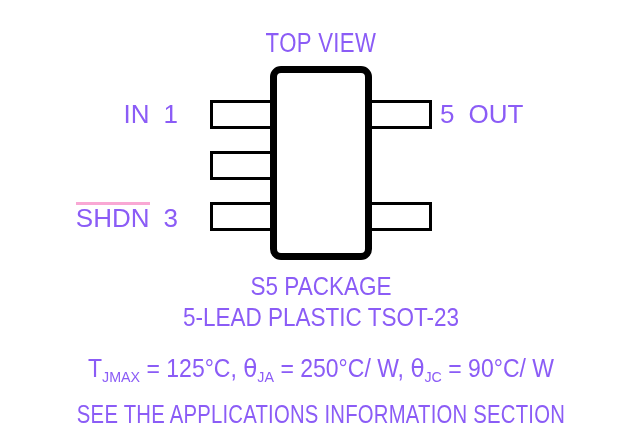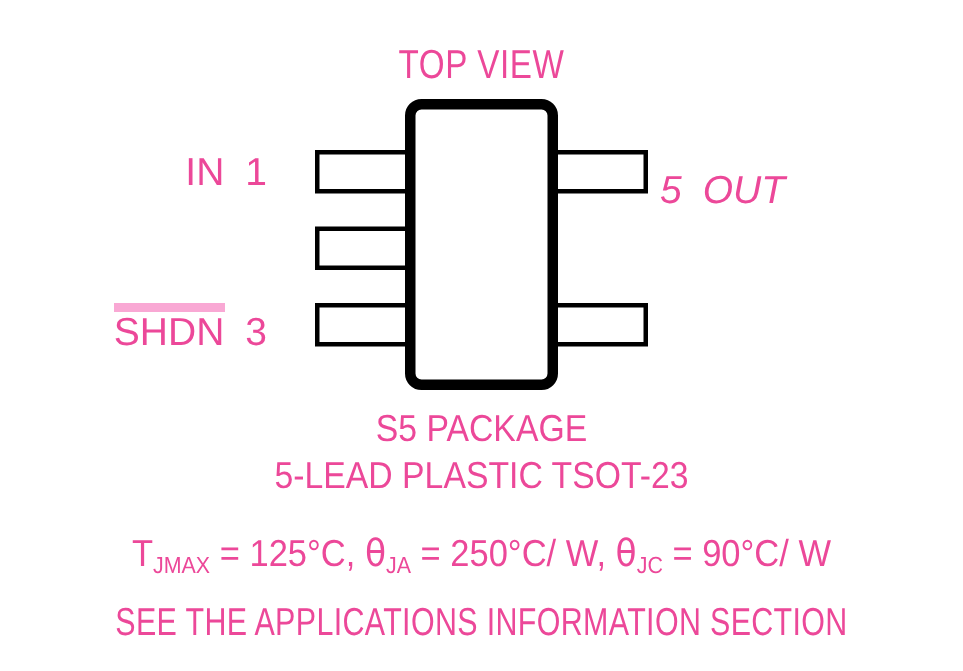--- a/index.html
+++ b/index.html
@@ -7,21 +7,21 @@
     padding: 0;
     background: #ffffff;
   }
   #root {
     position: relative;
     width: 642px;
     height: 447px;
     background: #ffffff;
     overflow: hidden;
     font-family: "Liberation Sans", sans-serif;
-    color: #ec4899;
+    color: #8b5cf6;
   }
 
   
   .title {
     position: absolute;
     left: 0;
     top: 28px;
     width: 642px;
     text-align: center;
     font-family: "Liberation Sans Narrow", "Liberation Sans", sans-serif;
@@ -80,21 +80,21 @@
     left: 440px;
     text-align: left;
   }
   .pin-name { display: inline-block; }
   .pin-num  { display: inline-block; }
   .pin-left .pin-num  { margin-left: 14px; }
   .pin-right .pin-name { margin-left: 14px; }
 
   .overline {
     display: inline-block;
-    border-top: 6px solid #f9a8d4;
+    border-top: 3px solid #f9a8d4;
     padding-top: 1px;
     line-height: 25px;
   }
 
   
   .caption {
     position: absolute;
     left: 0;
     width: 642px;
     text-align: center;
@@ -152,21 +152,21 @@
 
   <div class="pin-label pin-left" style="top:100px;">
     <span class="pin-name">IN</span><span class="pin-num">1</span>
   </div>
 
 
   <div class="pin-label pin-left" style="top:202px;">
     <span class="pin-name overline">SHDN</span><span class="pin-num">3</span>
   </div>
 
-  <div class="pin-label pin-right" style="top:112px;font-style:italic;">
+  <div class="pin-label pin-right" style="top:100px;">
     <span class="pin-num">5</span><span class="pin-name">OUT</span>
   </div>
 
 
   <div class="caption cap-pkg">S5 PACKAGE</div>
   <div class="caption cap-lead">5-LEAD PLASTIC TSOT-23</div>
 
   <div class="caption cap-thermal">
     <span>T</span><span class="sub">JMAX</span><span> = 125°C, </span><span class="theta">θ</span><span class="sub">JA</span><span> = 250°C/ W, </span><span class="theta">θ</span><span class="sub">JC</span><span> = 90°C/ W</span>
   </div>

